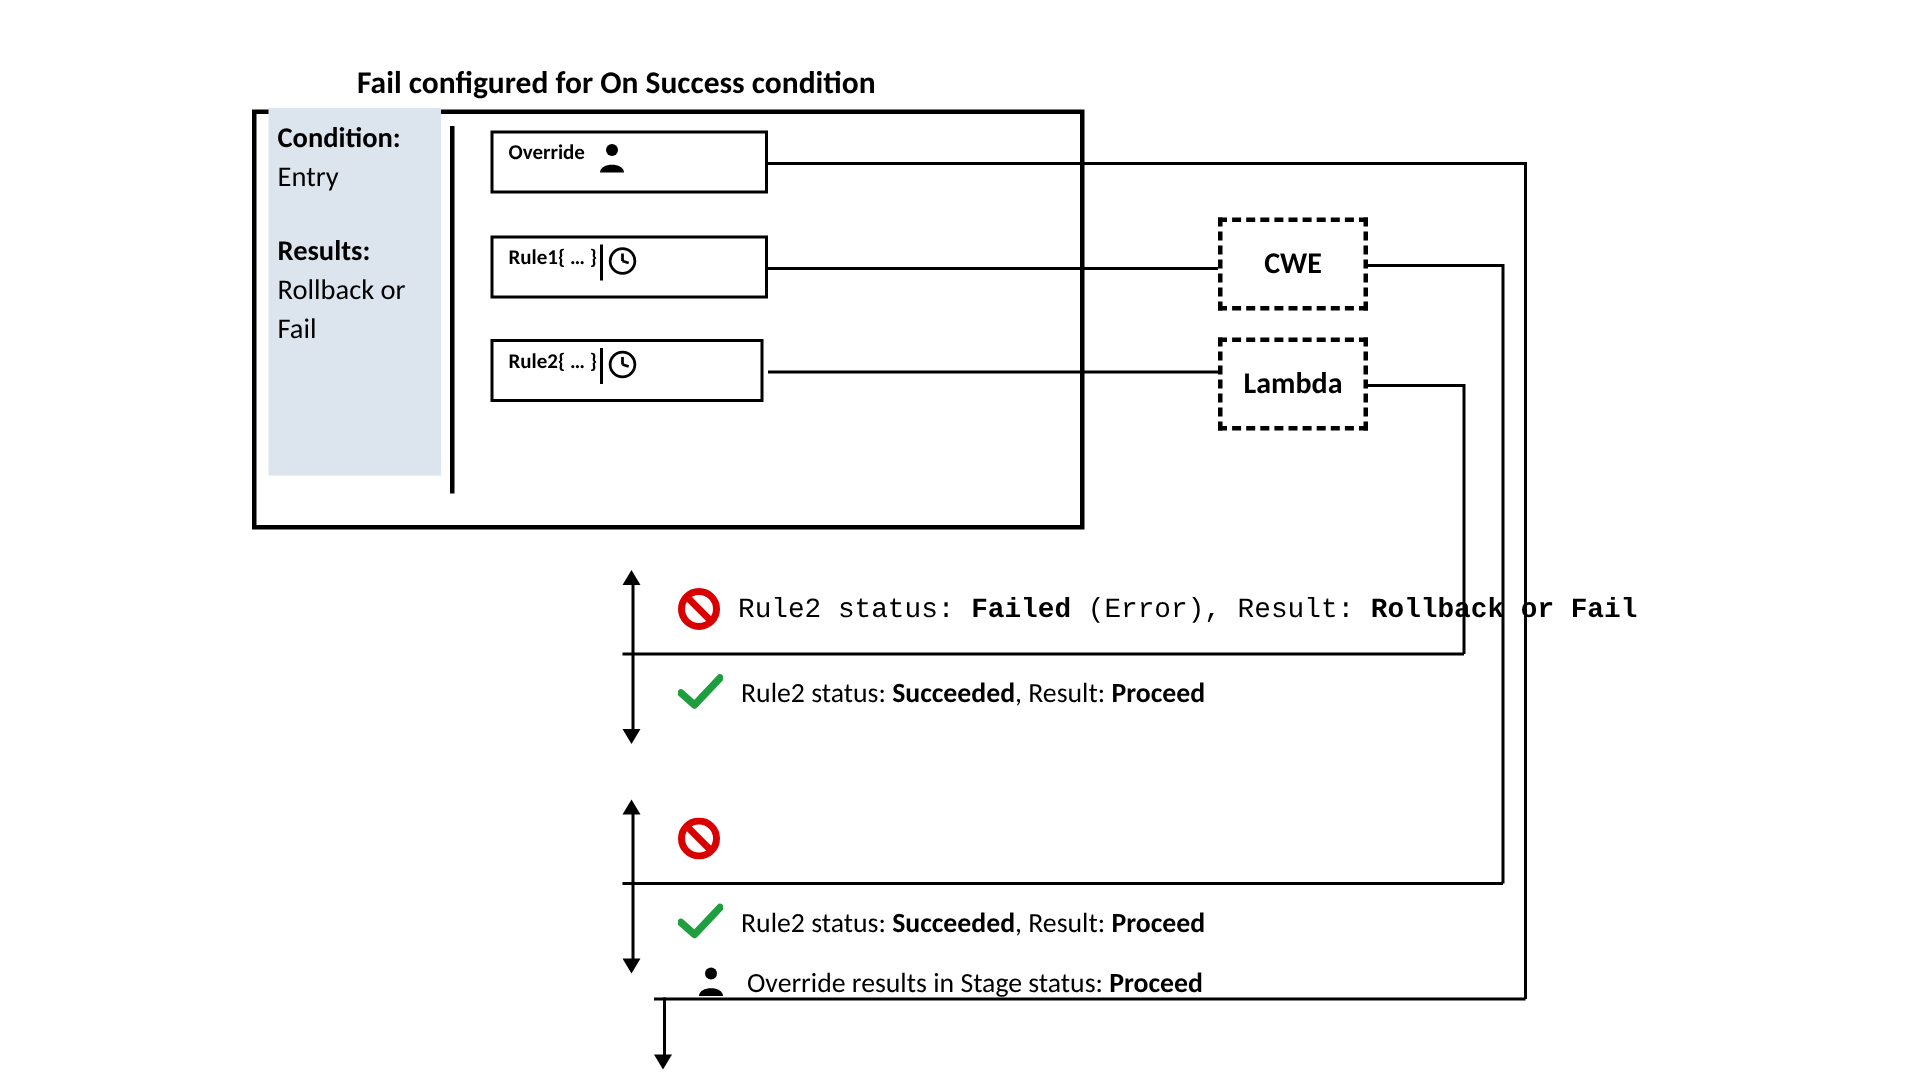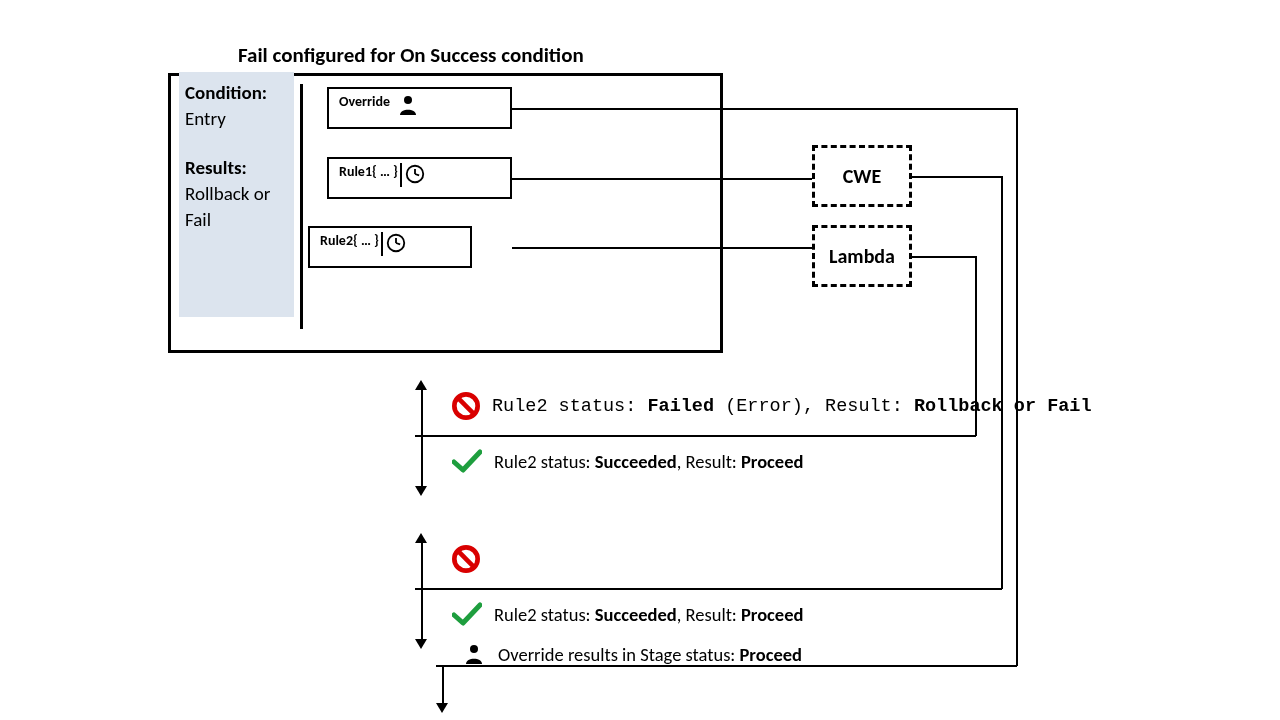--- a/index.html
+++ b/index.html
@@ -66,21 +66,21 @@
   <span class="rule-sep"></span>
   <span class="icon-clock">
     <svg viewBox="0 0 24 24">
         <circle cx="12" cy="12" r="9" fill="none" stroke="#000" stroke-width="2"></circle>
         <line x1="12" y1="12" x2="12" y2="6.5" stroke="#000" stroke-width="2"></line>
         <line x1="12" y1="12" x2="16.5" y2="13.5" stroke="#000" stroke-width="2"></line>
       </svg>
   </span>
 </div>
 
-<div class="abs rule-box" style="left:308px; top:226px; width:164px; height:42px;">
+<div class="abs rule-box" style="left:327px; top:226px; width:182px; height:42px;">
   <span>Rule2</span>
   <span class="curly">{ … }</span>
   <span class="rule-sep"></span>
   <span class="icon-clock">
     <svg viewBox="0 0 24 24">
         <circle cx="12" cy="12" r="9" fill="none" stroke="#000" stroke-width="2"></circle>
         <line x1="12" y1="12" x2="12" y2="6.5" stroke="#000" stroke-width="2"></line>
         <line x1="12" y1="12" x2="16.5" y2="13.5" stroke="#000" stroke-width="2"></line>
       </svg>
   </span>

